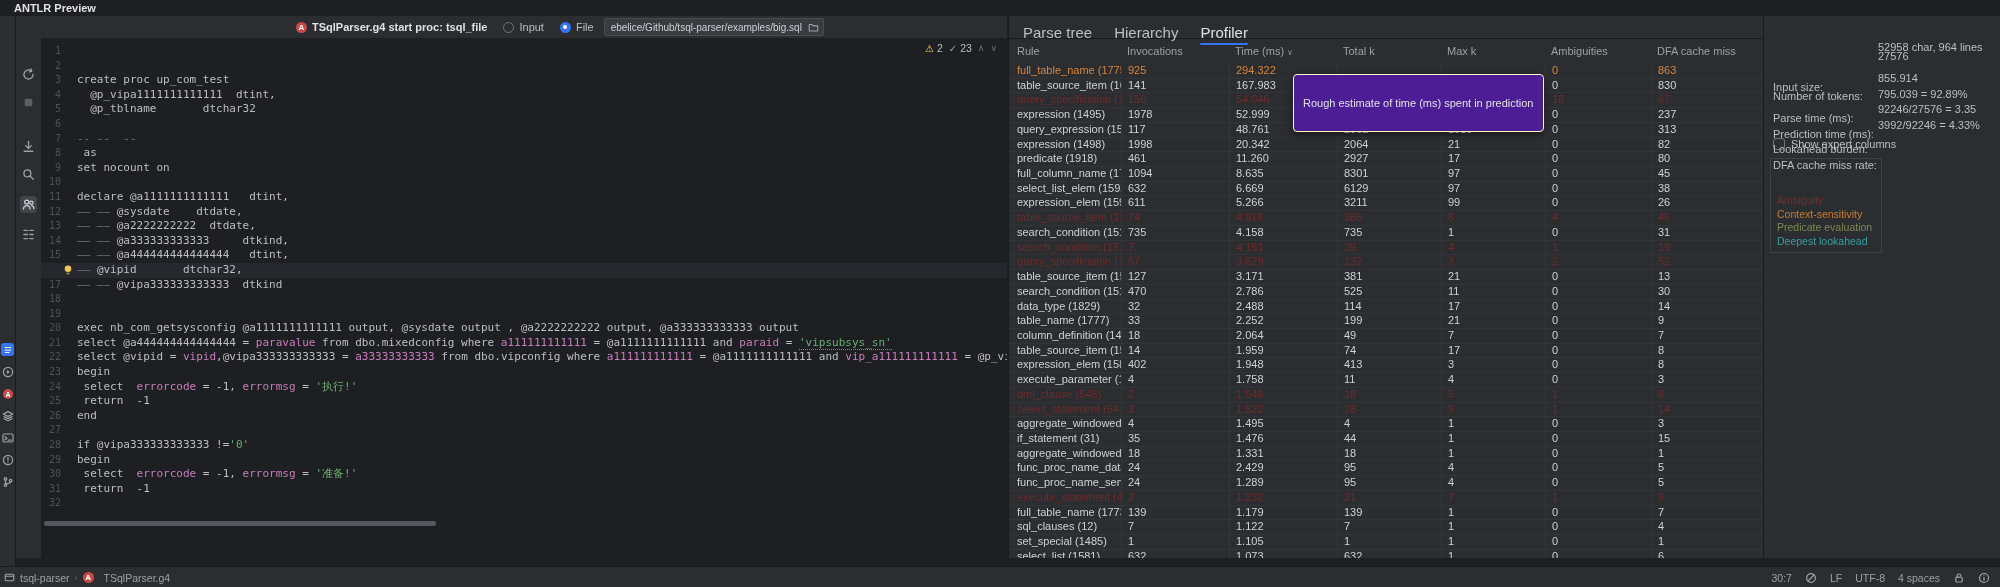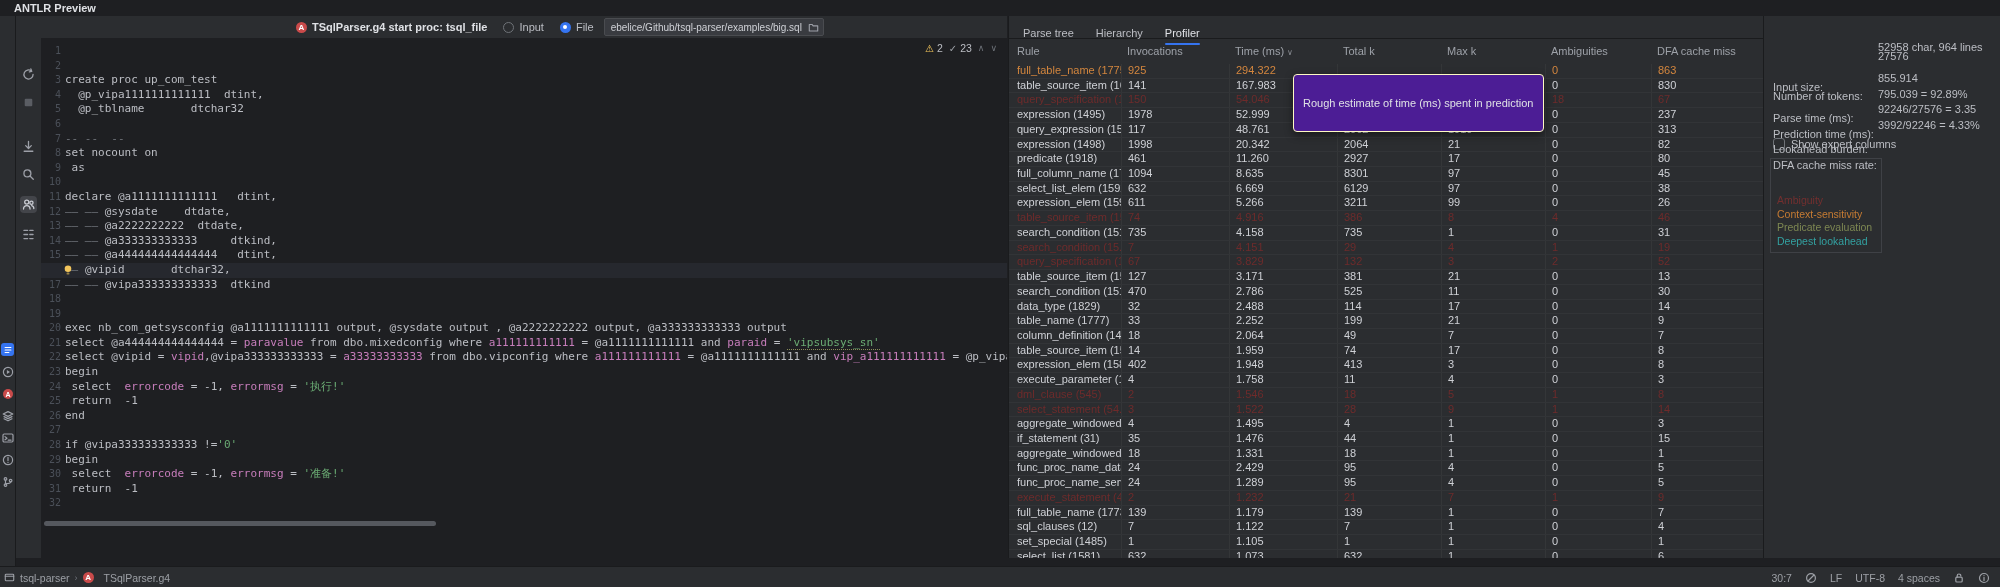--- a/index.html
+++ b/index.html
@@ -33,38 +33,38 @@
   #file-field{margin-left:10px;height:16px;background:#393b40;border:1px solid #4a4c50;border-radius:2px;display:flex;align-items:center;padding:0 4px 0 6px;font-size:10px;color:#cfd1d6;max-width:215px;white-space:nowrap;cursor:text;}
   #file-field .folder{margin-left:6px;color:#9da0a8;display:inline-flex;}
   #file-field svg{width:11px;height:11px;}
 
   
   #editor{left:41px;top:38px;width:966px;height:520px;background:#1e1f22;overflow:hidden;}
   #gutter{position:absolute;left:0;top:6px;width:26px;}
   .ln{height:14.6px;line-height:14.6px;text-align:right;padding-right:6px;font-family:"DejaVu Sans Mono",monospace;font-size:10px;color:#4b5059;}
   .ln.on{color:#a1a3ab;}
   #lines{position:absolute;left:0;top:6px;width:966px;}
-  .cl{position:relative;height:14.6px;line-height:14.6px;padding-left:24px;white-space:pre;font-family:"DejaVu Sans Mono",monospace;font-size:11px;}
+  .cl{position:relative;height:14.6px;line-height:14.6px;padding-left:36px;white-space:pre;font-family:"DejaVu Sans Mono",monospace;font-size:11px;}
   .cl.hl{background:#26282e;}
   .bulb{position:absolute;left:21px;top:1px;width:12px;height:12px;}
   .tk-d{color:#bcbec4;}
   .tk-c{color:#6f737a;}
   .tk-v{color:#c77dbb;}
   .tk-s{color:#6aab73;}
   .tk-u{color:#6aab73;border-bottom:1px dotted #8a8d59;}
   #hscroll{position:absolute;left:3px;top:483px;width:392px;height:5px;border-radius:3px;background:#55585e;cursor:pointer;}
   #inspections{position:absolute;right:10px;top:4px;display:flex;align-items:center;gap:6px;font-size:10.5px;color:#bcbec4;}
   #inspections .warn{color:#f2c55c;font-size:10px;}
   #inspections .ok{color:#9da1a8;font-size:10px;}
   #inspections .nav{color:#6f737a;font-size:9px;cursor:pointer;}
 
   
   #right-panel{left:1008px;top:16px;width:754px;height:542px;background:#2b2d30;border-left:1px solid #1a1b1d;overflow:hidden;}
   #tabs{position:absolute;left:0;top:0;width:754px;height:23px;display:flex;align-items:center;padding-left:14px;gap:22px;border-bottom:1px solid #1a1b1d;box-sizing:border-box;}
-  .tab{font-size:11px;color:#bcbec4;height:23px;line-height:22px;cursor:pointer;position:relative;margin-top:12px;}
+  .tab{font-size:15px;color:#bcbec4;height:23px;line-height:22px;cursor:pointer;position:relative;margin-top:12px;}
   .tab.active{color:#dfe1e5;}
   .tab.active:after{content:"";position:absolute;left:0;right:0;bottom:0;height:2px;background:#3574f0;border-radius:1px;}
   #thead{position:absolute;left:0;top:24px;width:754px;height:22px;display:grid;grid-template-columns:112px 108px 108px 104px 104px 106px 1fr;align-items:center;font-size:11px;color:#9da1a8;}
   #thead .hc{padding-left:6px;white-space:nowrap;cursor:pointer;}
   #thead .hc:first-child{padding-left:8px;}
   #thead .sort{color:#8a8d93;font-size:8px;margin-left:3px;}
   #tbody{position:absolute;left:0;top:48px;width:754px;height:494px;overflow:hidden;}
   .trow{height:13.72px;display:grid;grid-template-columns:112px 108px 108px 104px 104px 106px 1fr;align-items:center;font-size:11px;color:#cfd1d6;border-bottom:1px solid rgba(255,255,255,0.035);cursor:default;}
   .trow>div{padding-left:6px;white-space:nowrap;overflow:hidden;border-left:1px solid rgba(255,255,255,0.045);height:100%;line-height:13.7px;}
   .trow>div:first-child{padding-left:8px;border-left:none;}
@@ -247,22 +247,22 @@
         <div class="ln">32</div>
       </div>
     <div id="lines">
         <div class="cl"></div>
         <div class="cl"></div>
         <div class="cl"><span class="tk-d">create proc up_com_test</span></div>
         <div class="cl"><span class="tk-d">  @p_vipa1111111111111  dtint,</span></div>
         <div class="cl"><span class="tk-d">  @p_tblname       dtchar32</span></div>
         <div class="cl"></div>
         <div class="cl"><span class="tk-c">-- --  --</span></div>
+        <div class="cl"><span class="tk-d"> as</span></div>
         <div class="cl"><span class="tk-d">set nocount on</span></div>
-        <div class="cl"><span class="tk-d"> as</span></div>
         <div class="cl"></div>
         <div class="cl"><span class="tk-d">declare @a1111111111111   dtint,</span></div>
         <div class="cl"><span class="tk-c">—— —— </span><span class="tk-d">@sysdate    dtdate,</span></div>
         <div class="cl"><span class="tk-c">—— —— </span><span class="tk-d">@a2222222222  dtdate,</span></div>
         <div class="cl"><span class="tk-c">—— —— </span><span class="tk-d">@a333333333333     dtkind,</span></div>
         <div class="cl"><span class="tk-c">—— —— </span><span class="tk-d">@a444444444444444   dtint,</span></div>
         <div class="cl hl"><span class="bulb"><svg viewBox="0 0 12 12">
               <circle cx="6" cy="4.8" r="3.3" fill="#f2c55c"></circle>
               <rect x="4.6" y="8.4" width="2.8" height="2.2" rx="0.7" fill="#9a8347"></rect>
             </svg></span><span class="tk-c">—— </span><span class="tk-d">@vipid       dtchar32,</span></div>

